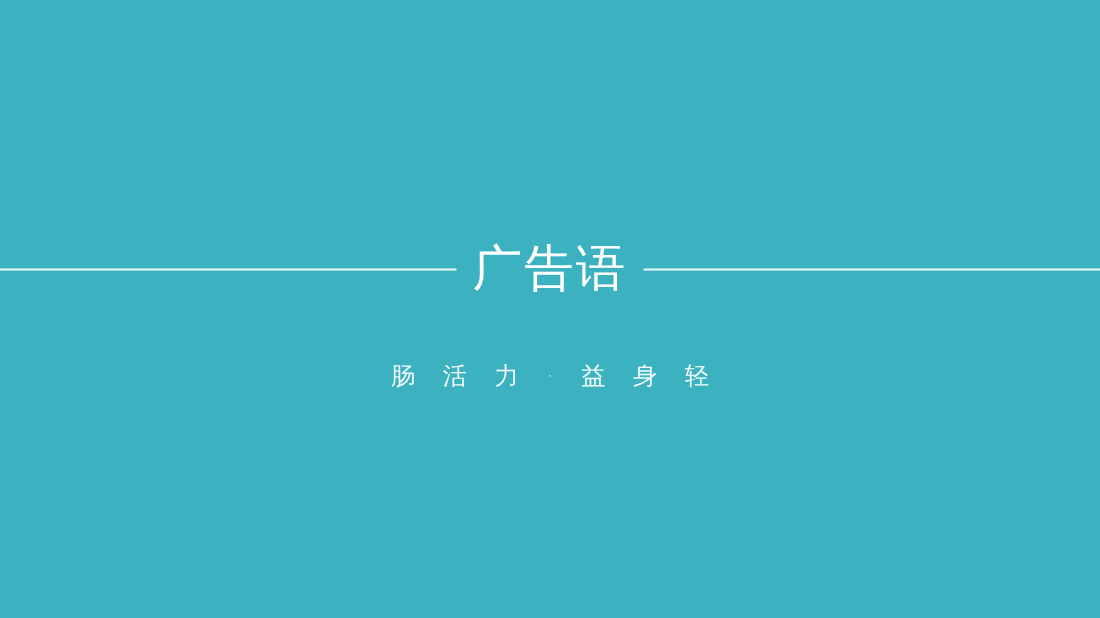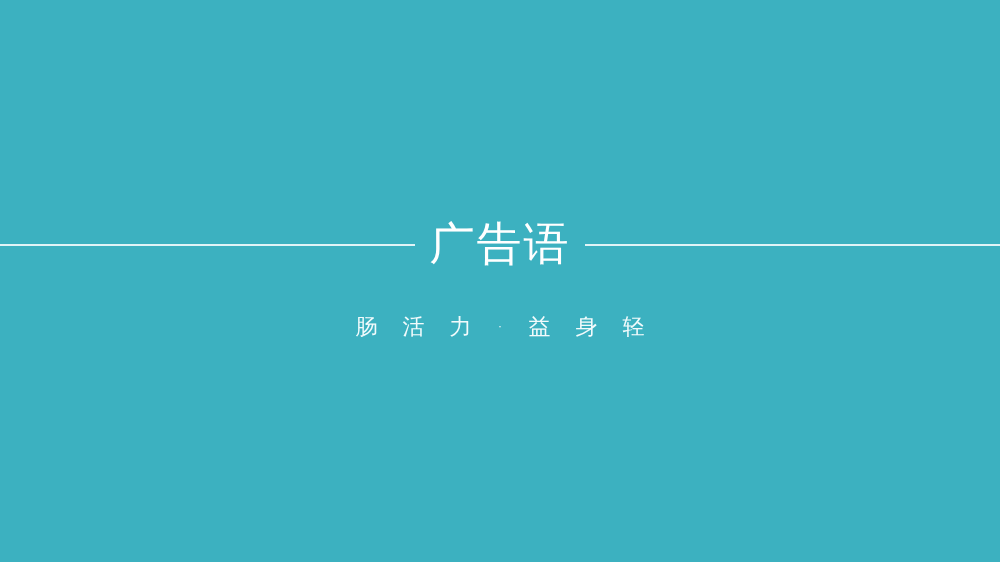--- a/index.html
+++ b/index.html
@@ -63,21 +63,21 @@
     line-height: 64px;
     color: #ffffff;
     letter-spacing: 2px;
     white-space: nowrap;
   }
 
   
   .subtitle-wrap {
     position: absolute;
     left: 0;
-    top: 310px;
+    top: 326px;
     width: 1000px;
     text-align: center;
   }
 
   .subtitle {
     display: inline-block;
     font-family: "DejaVu Sans", "Liberation Sans", sans-serif;
     font-size: 22px;
     font-weight: 300;
     line-height: 34px;

